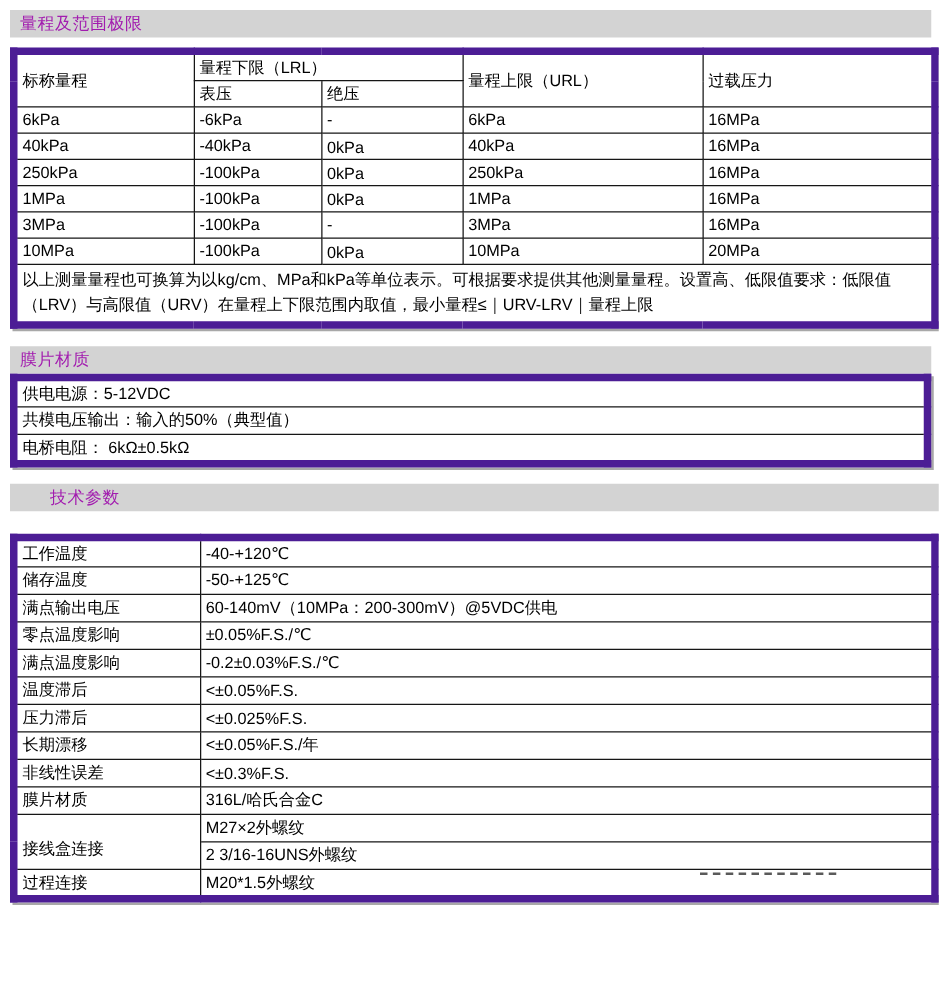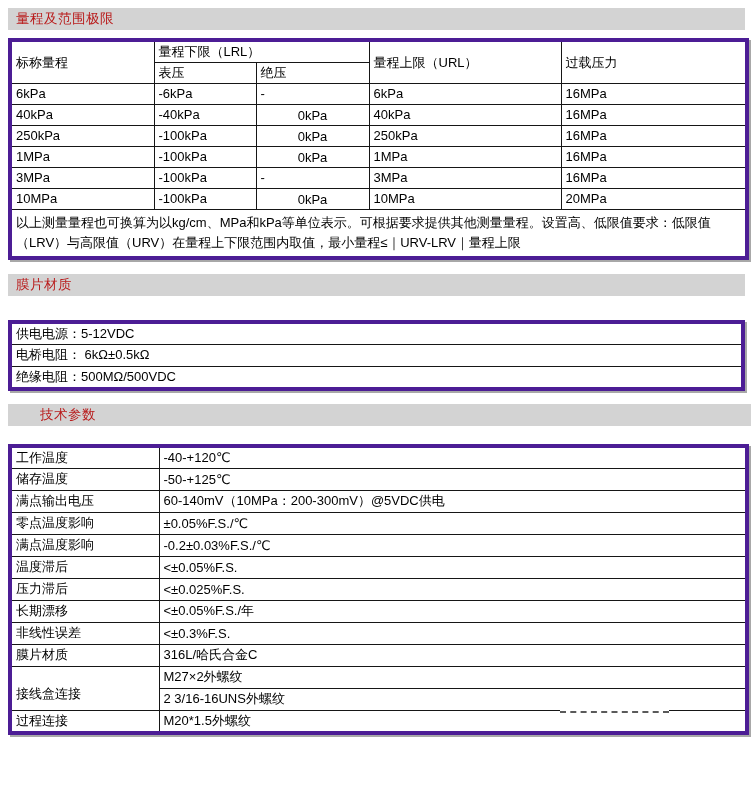--- a/index.html
+++ b/index.html
@@ -7,57 +7,57 @@
     width:751px; height:788px;
     font-family:"Liberation Sans","DejaVu Sans",sans-serif;
     color:#000;
     -webkit-font-smoothing:antialiased;
   }
   .page { padding:8px 6px 0 8px; }
 
   .section-bar {
     width:729px; height:22px; line-height:22px;
     background:#d3d3d3;
-    font-size:13.5px; color:#b91c1c;
+    font-size:13.5px; color:#a21caf;
     padding-left:8px; letter-spacing:0.5px;
   }
 
   table.tbl {
     border-collapse:collapse; table-layout:fixed;
     width:737px;
-    border:4px solid #4c1d95;
+    border:6px solid #4c1d95;
     box-shadow:2px 2px 0 #a8a8a8;
     background:#fff;
   }
   table.tbl td {
     border:1.5px solid #161616;
     font-size:13px;
     padding:1px 4px;
     vertical-align:middle;
     overflow:hidden;
     white-space:nowrap;
   }
 
   
   .t1 { margin-top:8px; }
   .t1 tr.hr1 { height:22px; }
   .t1 tr.hr2 { height:19px; }
   .t1 tr.dr  { height:21px;padding-left:28px; }
   .t1 td.ctr { text-align:left; }
   .t1 td.data { vertical-align:top; padding-top:2px; }
-  .t1 td.vb { vertical-align:bottom; padding-bottom:2px;text-align:center; }
+  .t1 td.vb { vertical-align:bottom; padding-bottom:2px; }
   .t1 tr.note-row { height:48px;margin-top:15px; }
   .t1 td.note {
     white-space:normal; line-height:1.55;
     vertical-align:middle; padding:2px 4px;
   }
 
   
   .bar2 { margin-top:14px; }
-  .t2 { margin-top:24px; }
+  .t2 { margin-top:0; }
   .t2 tr { height:22px; }
 
   
   .bar3 { margin-top:13px;padding-left:32px; }
   .t3wrap { margin-top:18px; position:relative; width:665px; }
   .t3 tr { height:22px; }
   .t3 td.lbl { vertical-align:middle; }
   .t3 td.val { vertical-align:middle; }
   .t3 td.lbl.span2 { vertical-align:top; padding-top:18px; }
 
@@ -151,24 +151,24 @@
   </table>
 
   <div class="section-bar bar2">膜片材质</div>
 
   <table class="tbl t2">
     <tbody>
       <tr>
         <td>供电电源：5-12VDC</td>
         </tr>
       <tr>
-        <td>电桥电阻： 6kΩ±0.5kΩ</td>
+        <td>共模电压输出：输入的50%（典型值）</td>
         </tr>
       <tr>
-        <td>绝缘电阻：500MΩ/500VDC</td>
+        <td>电桥电阻： 6kΩ±0.5kΩ</td>
         </tr>
     </tbody>
   </table>
 
   <div class="section-bar bar3">技术参数</div>
 
   <div class="t3wrap">
     <table class="tbl t3">
       <colgroup>
           <col style="width:149px">

